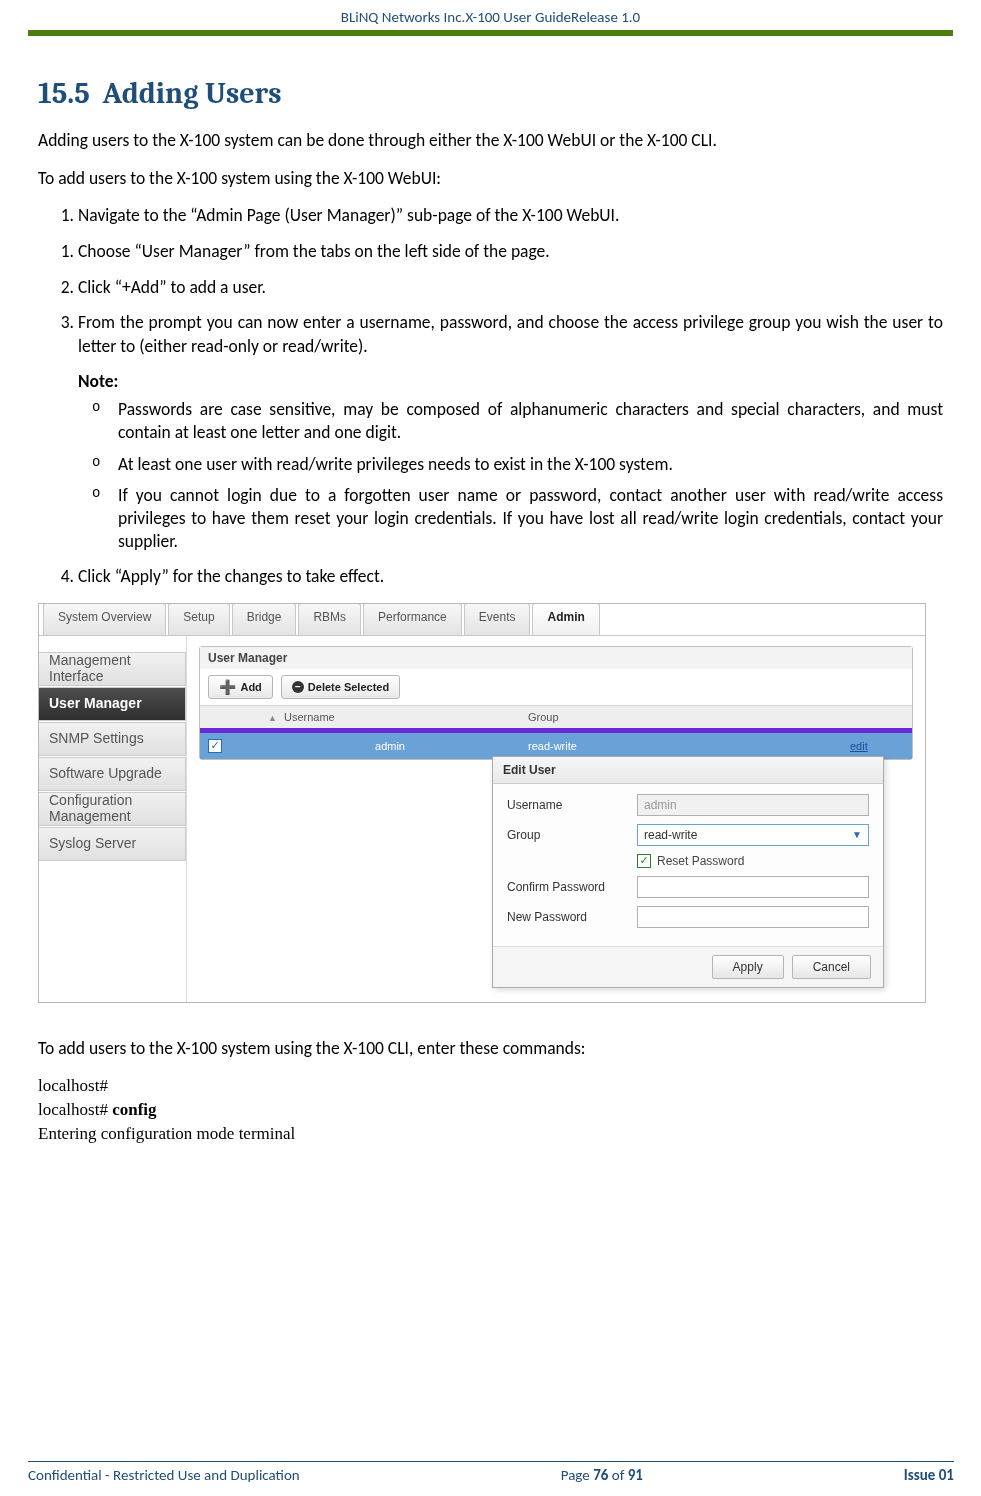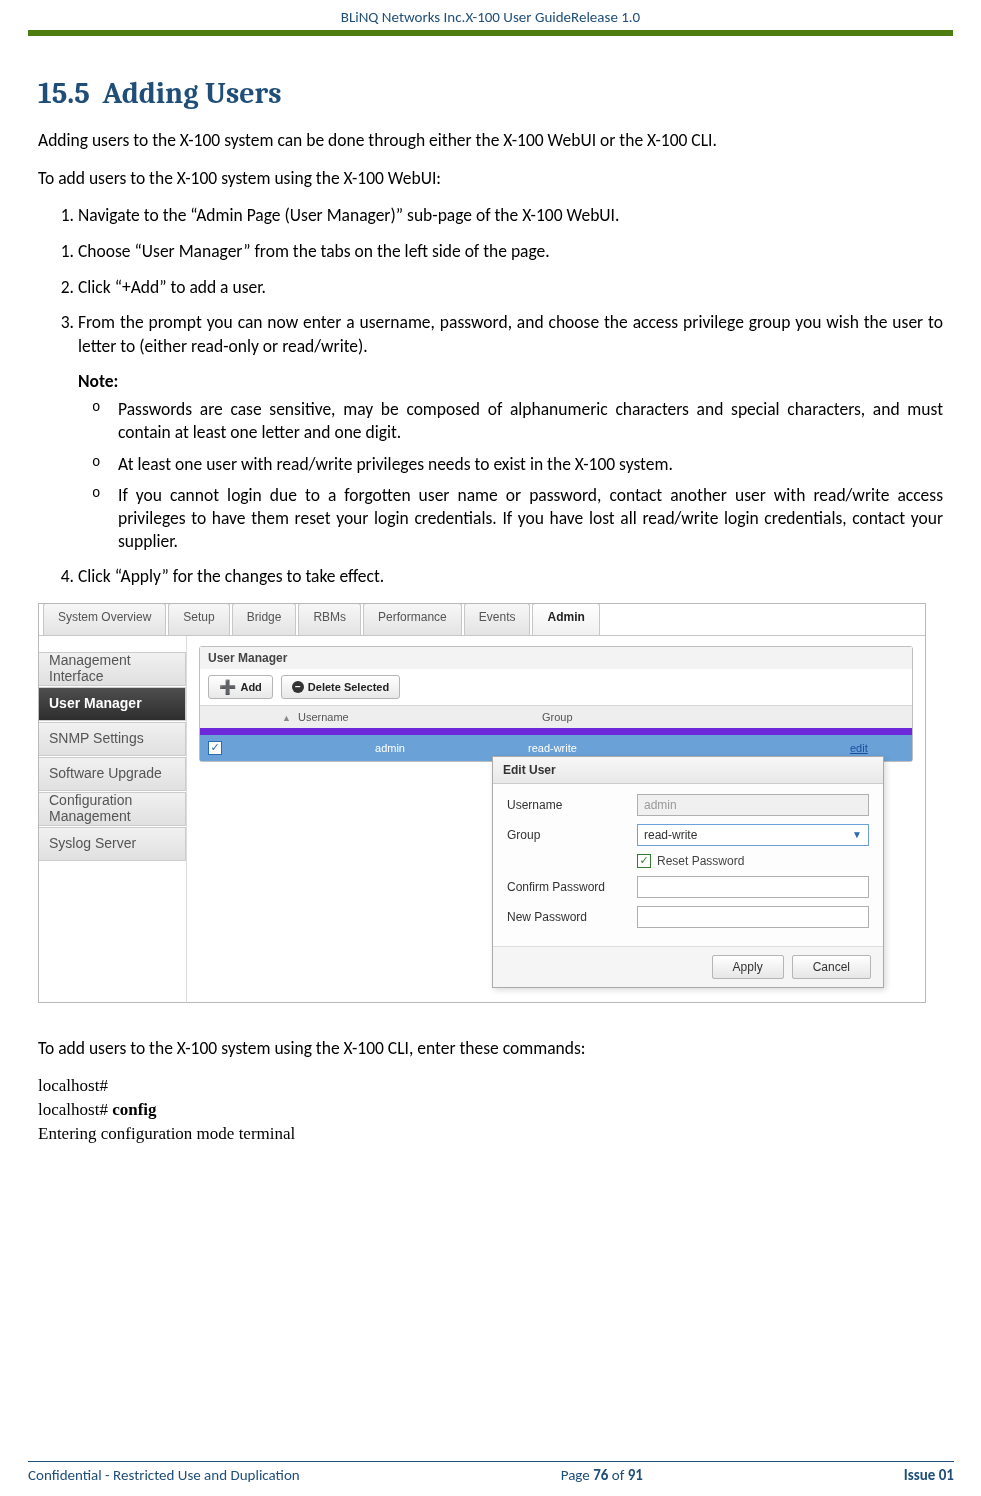--- a/index.html
+++ b/index.html
@@ -146,24 +146,23 @@
     color: #222;
     display: inline-flex;
     align-items: center;
     gap: 4px;
     font-weight: 700;
   }
   .thead {
     display: flex;
     background: #eee;
     border-top: 1px solid #d6d6d6;
-    border-bottom: 7px solid #6d28d9;
+    border-bottom: 5px solid #6d28d9;
     font-size: 11px;
     color: #555;
-    padding-left: 14px;
   }
   .th { padding: 5px 8px; }
   .th-chk { width: 60px; }
   .th-user { width: 260px; }
   .th-grp { flex: 1; }
   .th-act { width: 70px; }
   .trow {
     display: flex;
     align-items: center;
     background: #6aa2d8;

